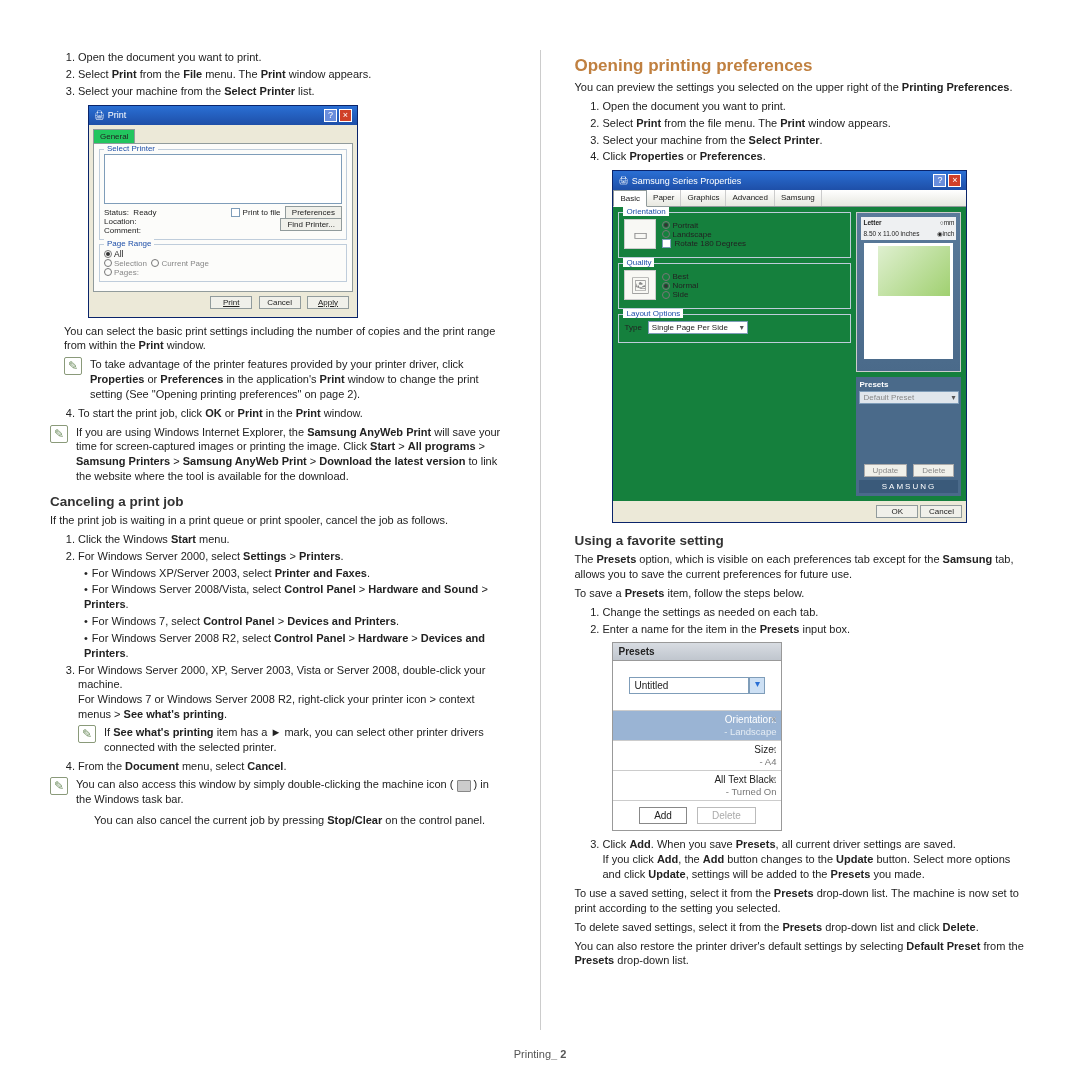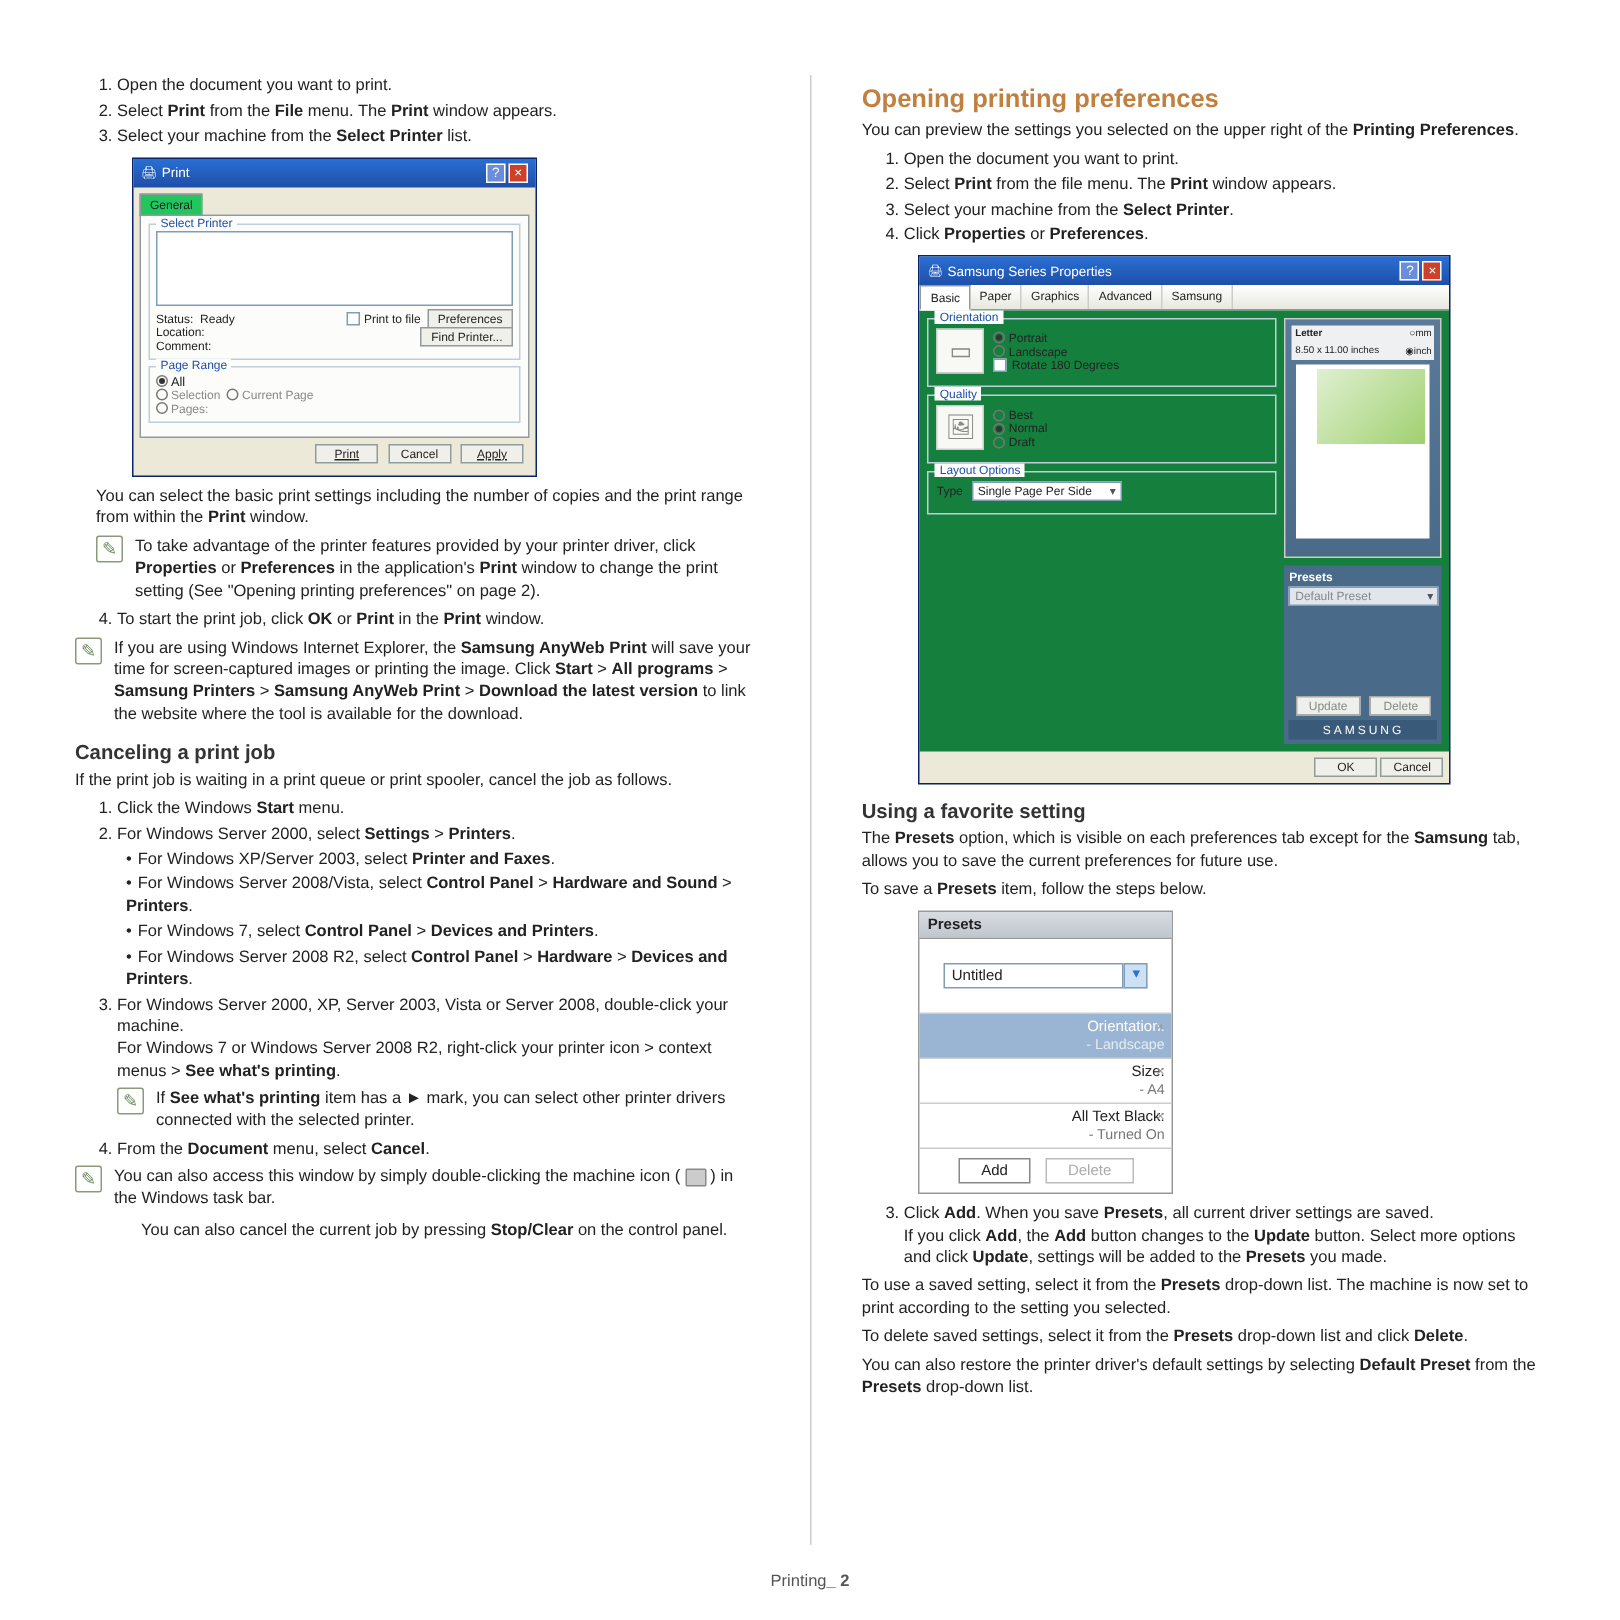--- a/index.html
+++ b/index.html
@@ -227,21 +227,21 @@
               </div>
             </div>
           </div>
           <div class="pgrp">
             <span class="pgrp-t">Quality</span>
             <div class="prow">
                 <div class="pico">🖼</div>
               <div>
                 <div><span class="radio"></span><span>Best</span></div>
                 <div><span class="radio on"></span><span>Normal</span></div>
-                <div><span class="radio"></span><span>Draft</span></div>
+                <div><span class="radio"></span><span>Side</span></div>
               </div>
             </div>
           </div>
           <div class="pgrp">
             <span class="pgrp-t">Layout Options</span>
             <div class="prow">
                 <span>Type</span>
               <span class="sel">
                   <span>Single Page Per Side</span>
                   <span class="ar">▾</span>
@@ -277,20 +277,24 @@
       </div>
       <div class="okrow">
         <span class="btn" style="min-width:42px; display:inline-block; text-align:center;">OK</span>
         <span class="btn" style="min-width:42px; display:inline-block; text-align:center;">Cancel</span>
       </div>
     </div>
 
     <h3 class="h-dark">Using a favorite setting</h3>
     <div class="para" style="margin-left:0;"><span>The </span><b>Presets</b><span> option, which is visible on each preferences tab except for the </span><b>Samsung</b><span> tab, allows you to save the current preferences for future use.</span></div>
     <div class="para" style="margin-left:0;"><span>To save a </span><b>Presets</b><span> item, follow the steps below.</span></div>
+    <ol>
+      <li>Change the settings as needed on each tab.</li>
+      <li><span>Enter a name for the item in the </span><b>Presets</b><span> input box.</span></li>
+    </ol>
 
     <div class="pre-panel">
       <div class="pre-hdr">Presets</div>
       <div class="pre-sel">
         <div class="in">Untitled</div>
         <div class="dd">▾</div>
       </div>
       <div class="pre-list">
         <div class="pre-row hi">
           <div>Orientation:</div>

